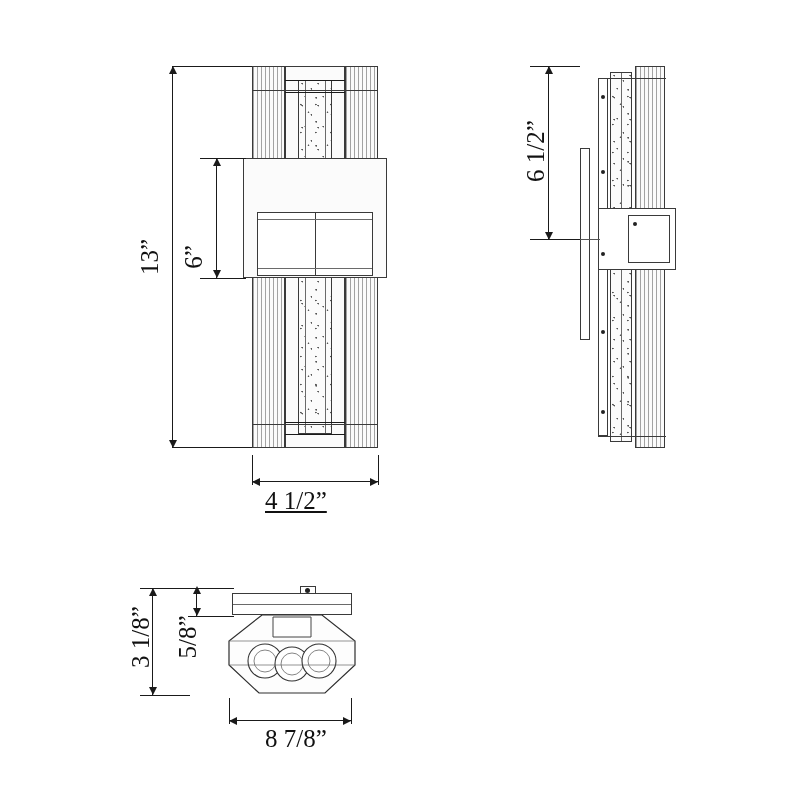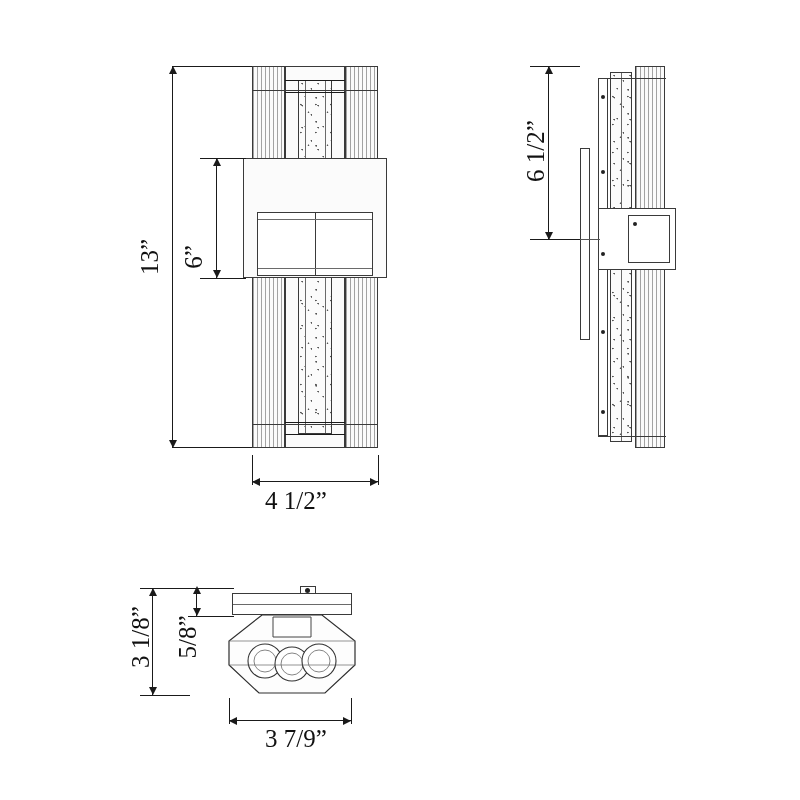--- a/index.html
+++ b/index.html
@@ -142,21 +142,21 @@
     <div class="arrowhead ah-down" style="left:213px; top:270px;"></div>
     <div class="line hline" style="left:200px; top:158px; width:46px;"></div>
     <div class="line hline" style="left:200px; top:278px; width:46px;"></div>
     <div class="dim-label vert" style="left:164px; top:243px; width:60px; text-align:center;">6”</div>
 
     <div class="line hline" style="left:252px; top:481px; width:126px;"></div>
     <div class="arrowhead ah-left" style="left:252px; top:478px;"></div>
     <div class="arrowhead ah-right" style="left:370px; top:478px;"></div>
     <div class="line vline" style="left:252px; top:455px; height:30px;"></div>
     <div class="line vline" style="left:378px; top:455px; height:30px;"></div>
-    <div class="dim-label" style="left:265px; top:487px;">4 1/2”</div>
+    <div class="dim-label" style="left:265px; top:487px;text-decoration:underline;">4 1/2”</div>
   </div>
 
   <div class="abs" style="left:470px; top:0; width:330px; height:520px;">
 
     <div class="glass" style="left:165px; top:66px; width:30px; height:382px;"></div>
     <div class="hatch" style="left:166px; top:67px; width:28px; height:380px;"></div>
 
     <div class="glass" style="left:140px; top:72px; width:22px; height:370px;"></div>
     <div class="speck" style="left:141px; top:73px; width:20px; height:368px;"></div>
     <div class="line vline thin" style="left:151px; top:73px; height:368px;"></div>
@@ -221,16 +221,16 @@
     <div class="arrowhead ah-down" style="left:193px; top:88px;"></div>
     <div class="line hline" style="left:188px; top:68px; width:46px;"></div>
     <div class="line hline" style="left:188px; top:96px; width:46px;"></div>
     <div class="dim-label vert" style="left:148px; top:103px; width:80px; text-align:center;">5/8”</div>
 
     <div class="line hline" style="left:229px; top:200px; width:122px;"></div>
     <div class="arrowhead ah-left" style="left:229px; top:197px;"></div>
     <div class="arrowhead ah-right" style="left:343px; top:197px;"></div>
     <div class="line vline" style="left:229px; top:178px; height:26px;"></div>
     <div class="line vline" style="left:351px; top:178px; height:26px;"></div>
-    <div class="dim-label" style="left:265px; top:205px;">3 7/9”</div>
+    <div class="dim-label" style="left:265px; top:205px;">8 7/8”</div>
   </div>
 
 </div>
 
 </body></html>

